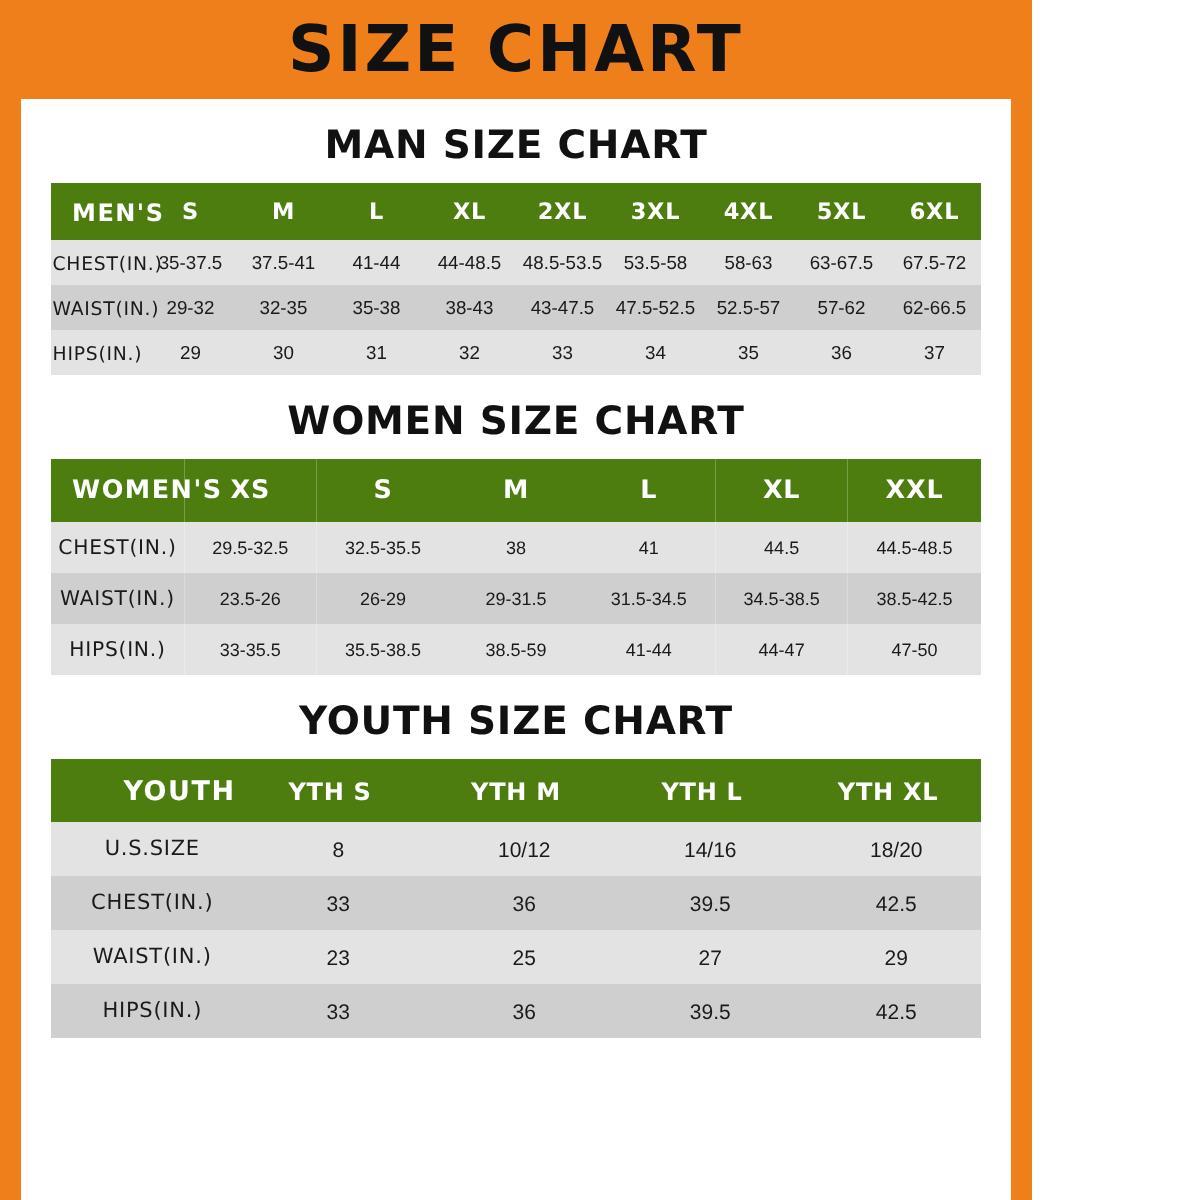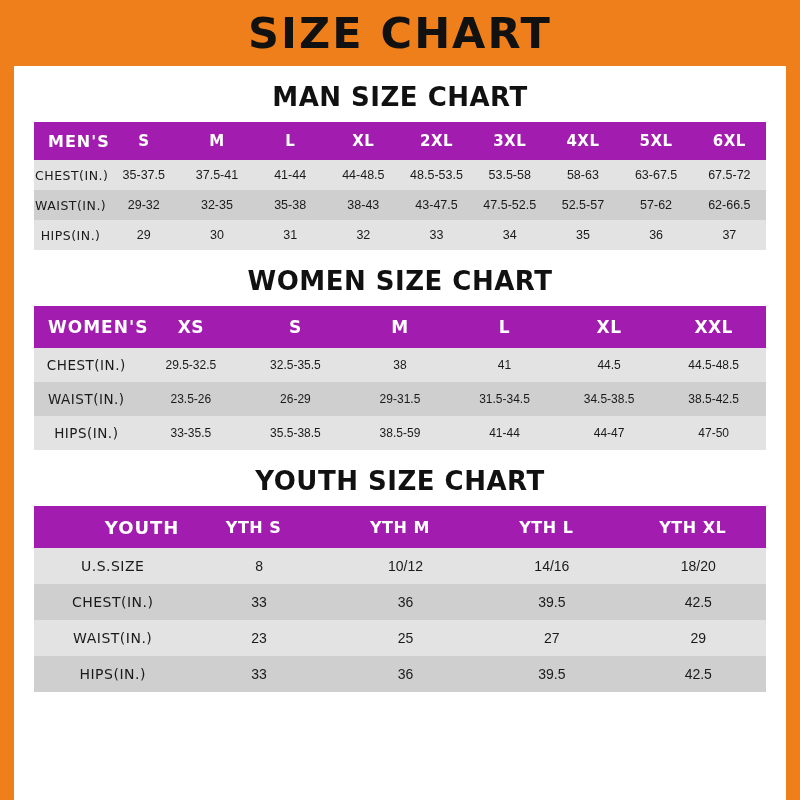--- a/index.html
+++ b/index.html
@@ -8,21 +8,21 @@
   }
   body {
     width: 800px;
     height: 800px;
     background: #ffffff;
     font-family: "Liberation Sans", sans-serif;
     overflow: hidden;
   }
   .page {
     position: relative;
-    width: 800px;
+    width: 688px;
     height: 800px;
     box-sizing: border-box;
     border-left: 14px solid #ef7f1a;
     border-right: 14px solid #ef7f1a;
     background: #ffffff;
   }
   .banner {
     background: #ef7f1a;
     height: 66px;
     display: flex;
@@ -49,21 +49,21 @@
     color: #111111;
     letter-spacing: 0.5px;
     margin: 16px 0 10px 0;
   }
   table.chart {
     border-collapse: collapse;
     width: 100%;
     table-layout: fixed;
   }
   table.chart tr.head-row {
-    background: #a21caf;
+    background: #4d7c0f;
     color: #ffffff;
   }
   table.chart tr.head-row td {
     height: 36px;
     font-family: "DejaVu Sans", sans-serif;
     font-weight: bold;
     font-size: 15px;
     text-align: center;
     letter-spacing: 0.5px;
   }

